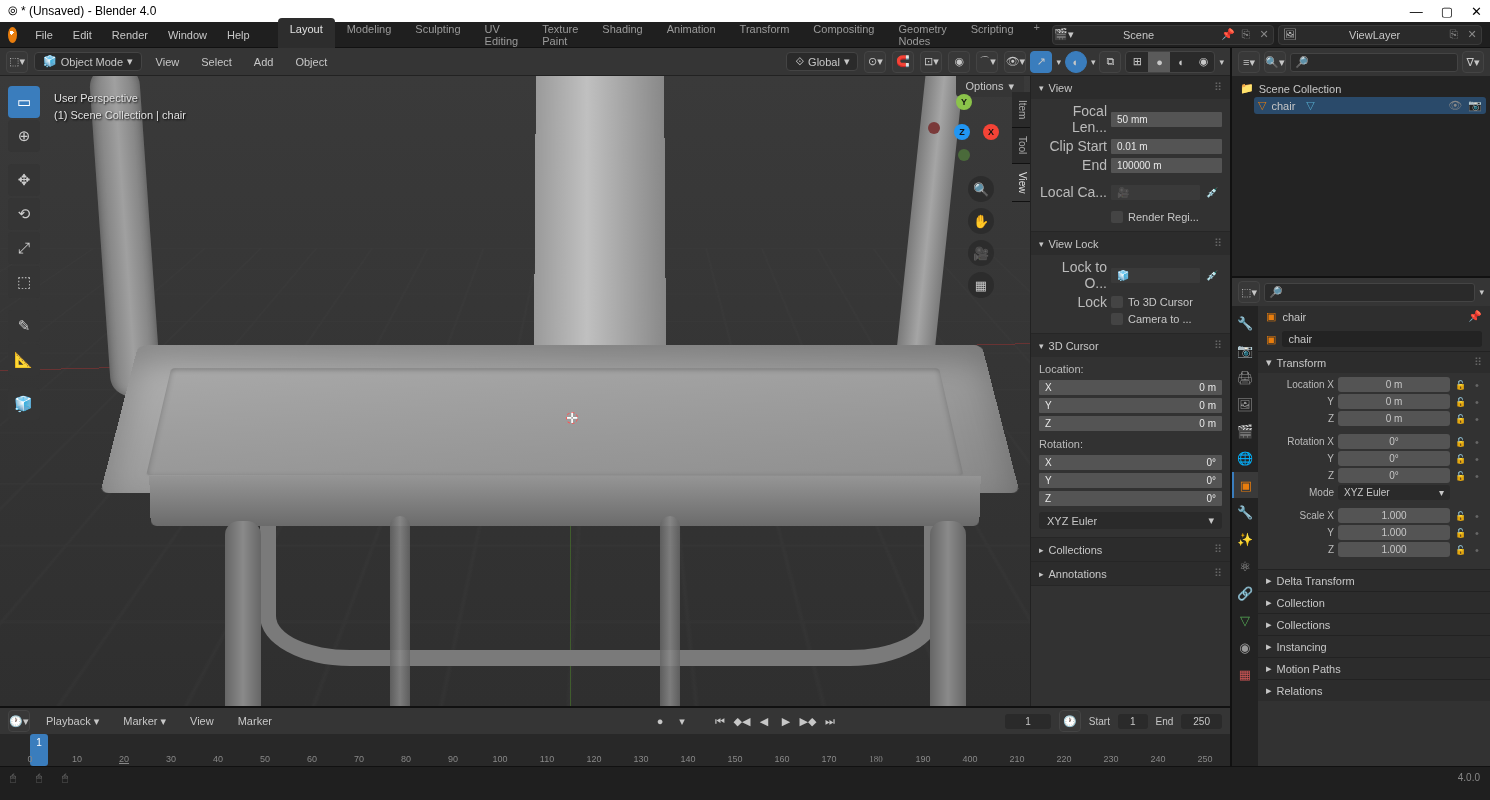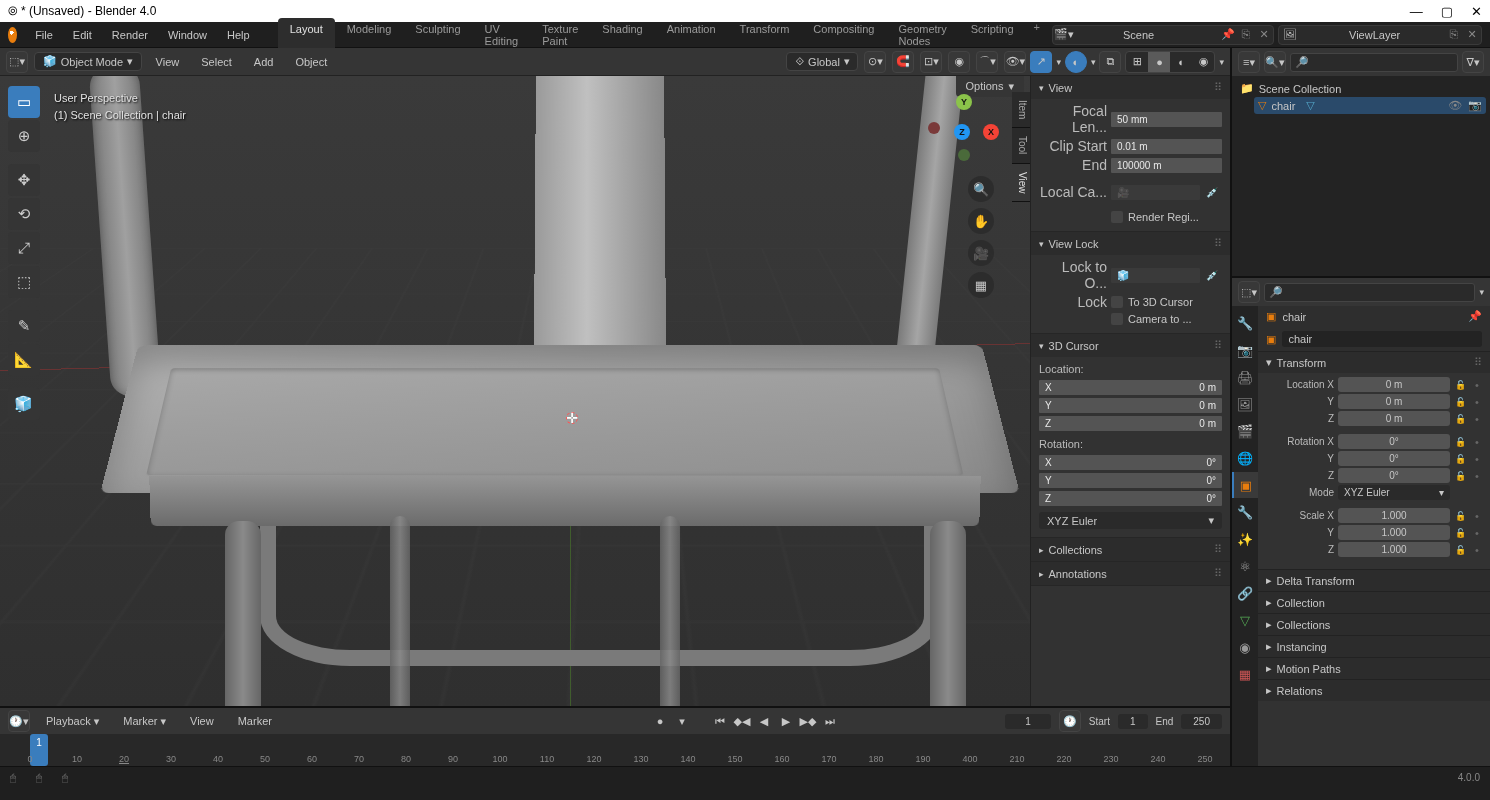--- a/index.html
+++ b/index.html
@@ -438,21 +438,21 @@
           <span class="tick" style="left: 406px;">80</span>
           <span class="tick" style="left: 453px;">90</span>
           <span class="tick" style="left: 500px;">100</span>
           <span class="tick" style="left: 547px;">110</span>
           <span class="tick" style="left: 594px;">120</span>
           <span class="tick" style="left: 641px;">130</span>
           <span class="tick" style="left: 688px;">140</span>
           <span class="tick" style="left: 735px;">150</span>
           <span class="tick" style="left: 782px;">160</span>
           <span class="tick" style="left: 829px;">170</span>
-          <span class="tick" style="left: 876px;">180</span>
+          <span class="tick" style="left: 876px; font-family: Liberation Serif, serif;">180</span>
           <span class="tick" style="left: 923px;">190</span>
           <span class="tick" style="left: 970px;">400</span>
           <span class="tick" style="left: 1017px;">210</span>
           <span class="tick" style="left: 1064px;">220</span>
           <span class="tick" style="left: 1111px;">230</span>
           <span class="tick" style="left: 1158px;">240</span>
           <span class="tick" style="left: 1205px;">250</span>
         </div>
     </div>
   </div>

